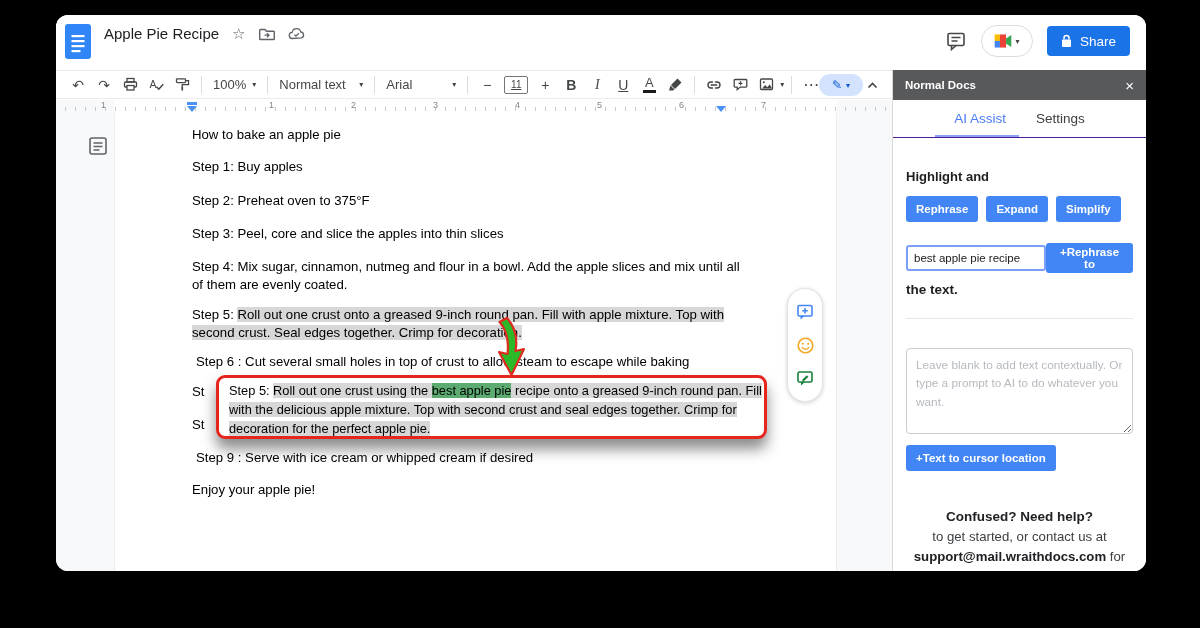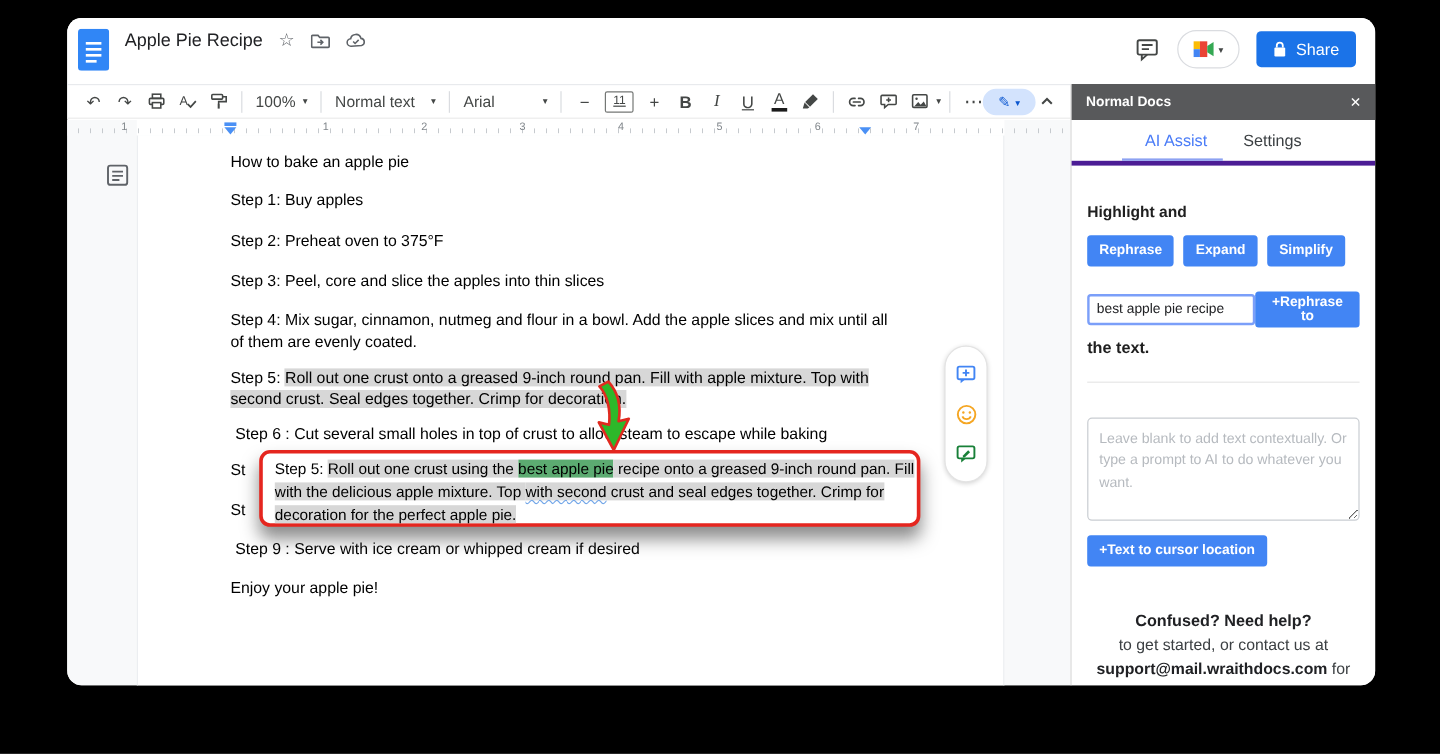--- a/index.html
+++ b/index.html
@@ -56,21 +56,21 @@
            background:repeating-linear-gradient(to right, transparent 0 9px, #c6cace 9px 10px); }
   .rnum { position:absolute; top:0; font-size:9px; color:#80868b; }
   .marker-rect { position:absolute; top:2px; width:10px; height:3px; background:#4a90f5; }
   .marker-tri { position:absolute; top:6px; width:0; height:0; border-left:5px solid transparent;
                 border-right:5px solid transparent; border-top:6px solid #4a90f5; }
   .page { position:absolute; left:58px; top:13px; width:723px; height:498px; background:#fff;
           border-left:1px solid #eceef1; border-right:1px solid #eceef1; }
   .p { position:absolute; font-size:13.2px; line-height:18px; color:#000; white-space:nowrap; }
   .hl-gray { background:#d7d7d7; }
   .hl-green { background:#5cab71; }
-  .misspell { text-decoration:underline; text-decoration-style:wavy; text-decoration-color:#74a7e8;
+  .misspell { text-decoration-style:wavy; text-decoration-color:#74a7e8;
               text-decoration-thickness:1px; text-underline-offset:2px; }
   .annotation { position:absolute; left:160px; top:275px; width:551px; height:64px; background:#fff;
                 border:3px solid #e5261f; border-radius:9px; padding:3px 10px;
                 box-shadow:0 10px 14px rgba(45,45,45,.55); z-index:4; }
   .annotation .aline { font-size:12.8px; line-height:19px; color:#000; white-space:nowrap; }
   .arrow-svg { position:absolute; left:438px; top:216px; z-index:5; }
   .float-pill { position:absolute; left:731px; top:188px; width:36px; height:114px; background:#fff;
                 border:1px solid #e3e3e3; border-radius:18px; box-shadow:0 1px 4px rgba(0,0,0,.18);
                 display:flex; flex-direction:column; align-items:center; justify-content:space-evenly;
                 z-index:6; }
@@ -81,21 +81,21 @@
                    align-items:center; justify-content:center; }
   .outline-ic { position:absolute; left:31px; top:35px; }
 
   
   .sidebar { position:absolute; left:836px; top:55px; width:254px; height:541px; background:#fff;
              border-left:1px solid #d9d9d9; }
   .sb-header { height:30px; background:#58595b; display:flex; align-items:center;
                justify-content:space-between; padding:0 12px; }
   .sb-title { color:#fff; font-size:11.5px; font-weight:700; }
   .sb-close { color:#fff; font-size:15px; line-height:1; cursor:pointer; }
-  .sb-tabs { position:relative; height:38px; border-bottom:4px solid #4c1d95; display:flex;
+  .sb-tabs { position:relative; height:38px; border-bottom:1px solid #4c1d95; display:flex;
              align-items:center; justify-content:center; gap:30px; font-size:13.5px; }
   .tab-active { color:#4a7cf7; }
   .tab-idle { color:#3c4043; }
   .tab-underline { position:absolute; left:42px; bottom:0; width:84px; height:2px; background:#8da2f2; }
   .sb-content { padding:0 13px; }
   .sb-heading { margin-top:31px; font-size:13px; font-weight:700; color:#1f1f1f; }
   .sb-actions { margin-top:12px; display:flex; gap:8px; }
   .blue-btn { background:#4285f4; color:#fff; border:none; border-radius:3px; font-size:11.5px;
               font-weight:700; padding:7px 10px; font-family:inherit; }
   .kw-row { margin-top:21px; display:flex; align-items:center; }

